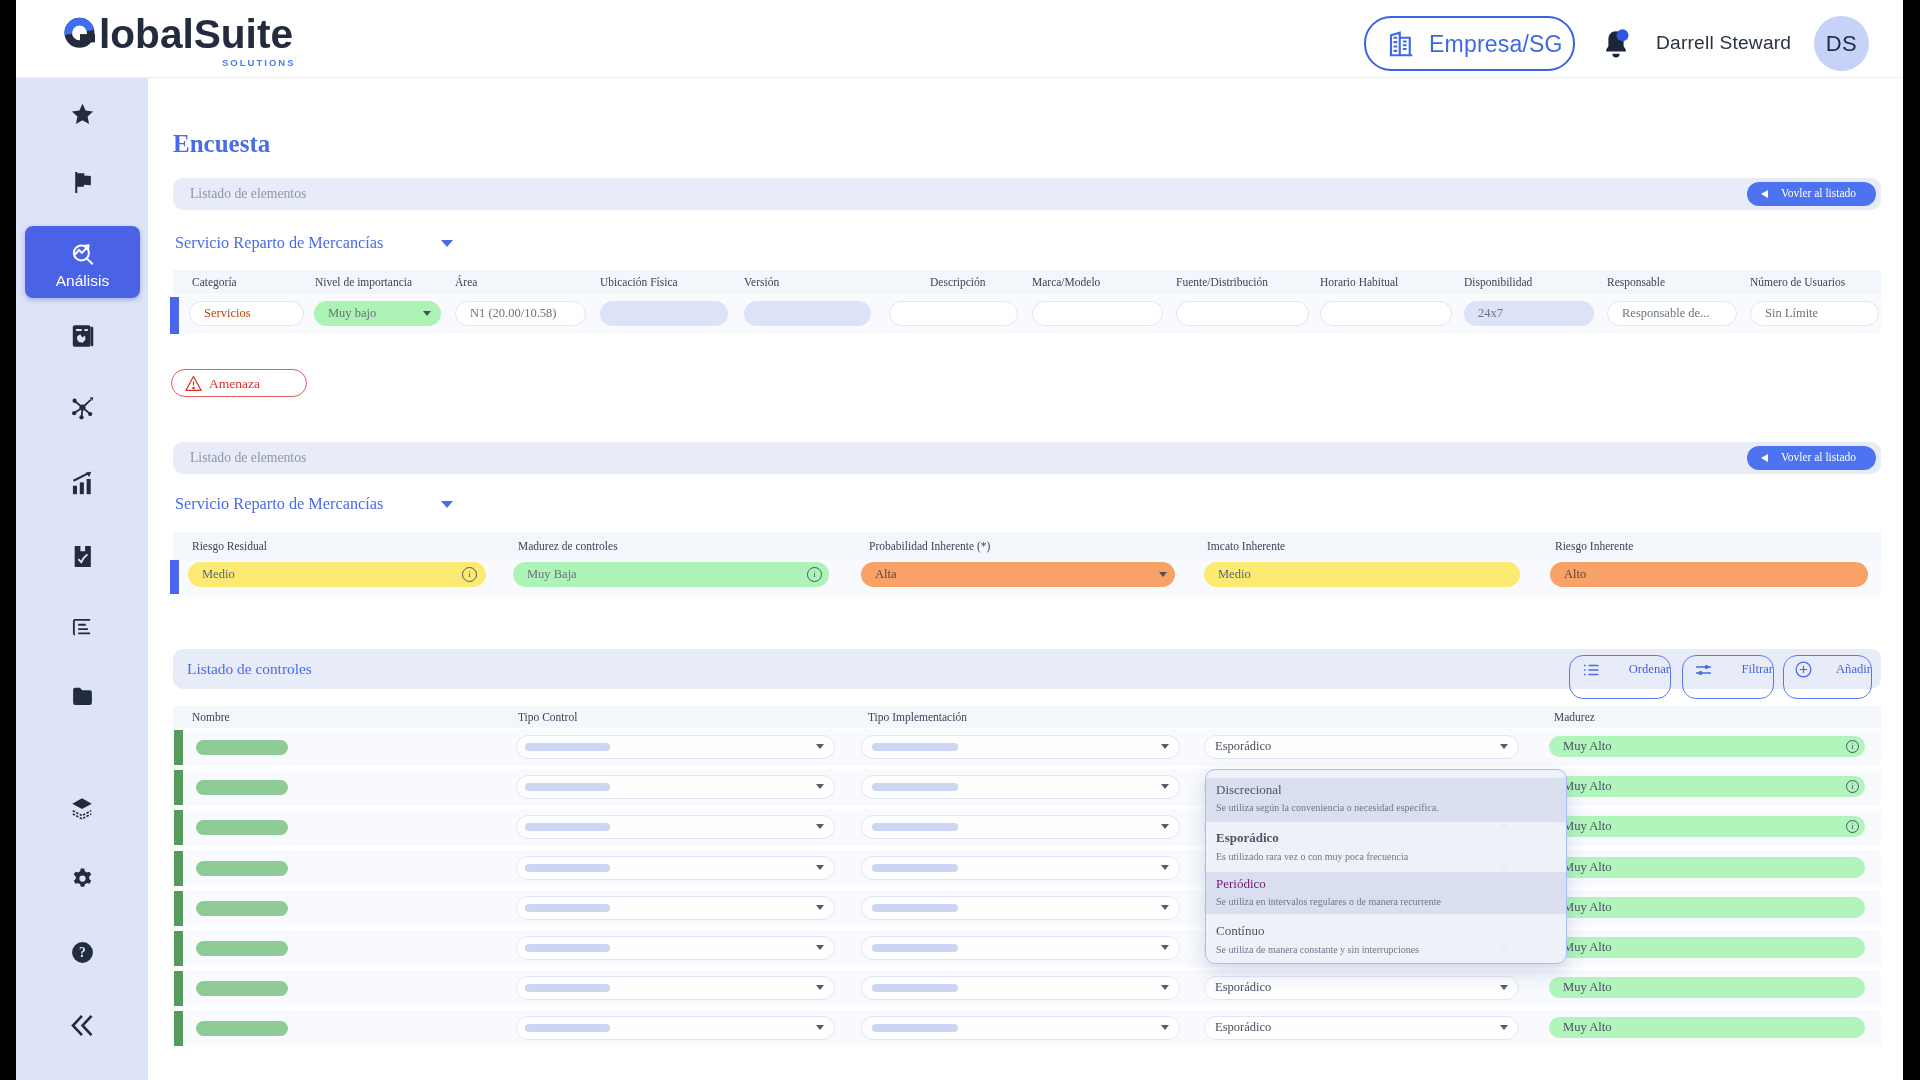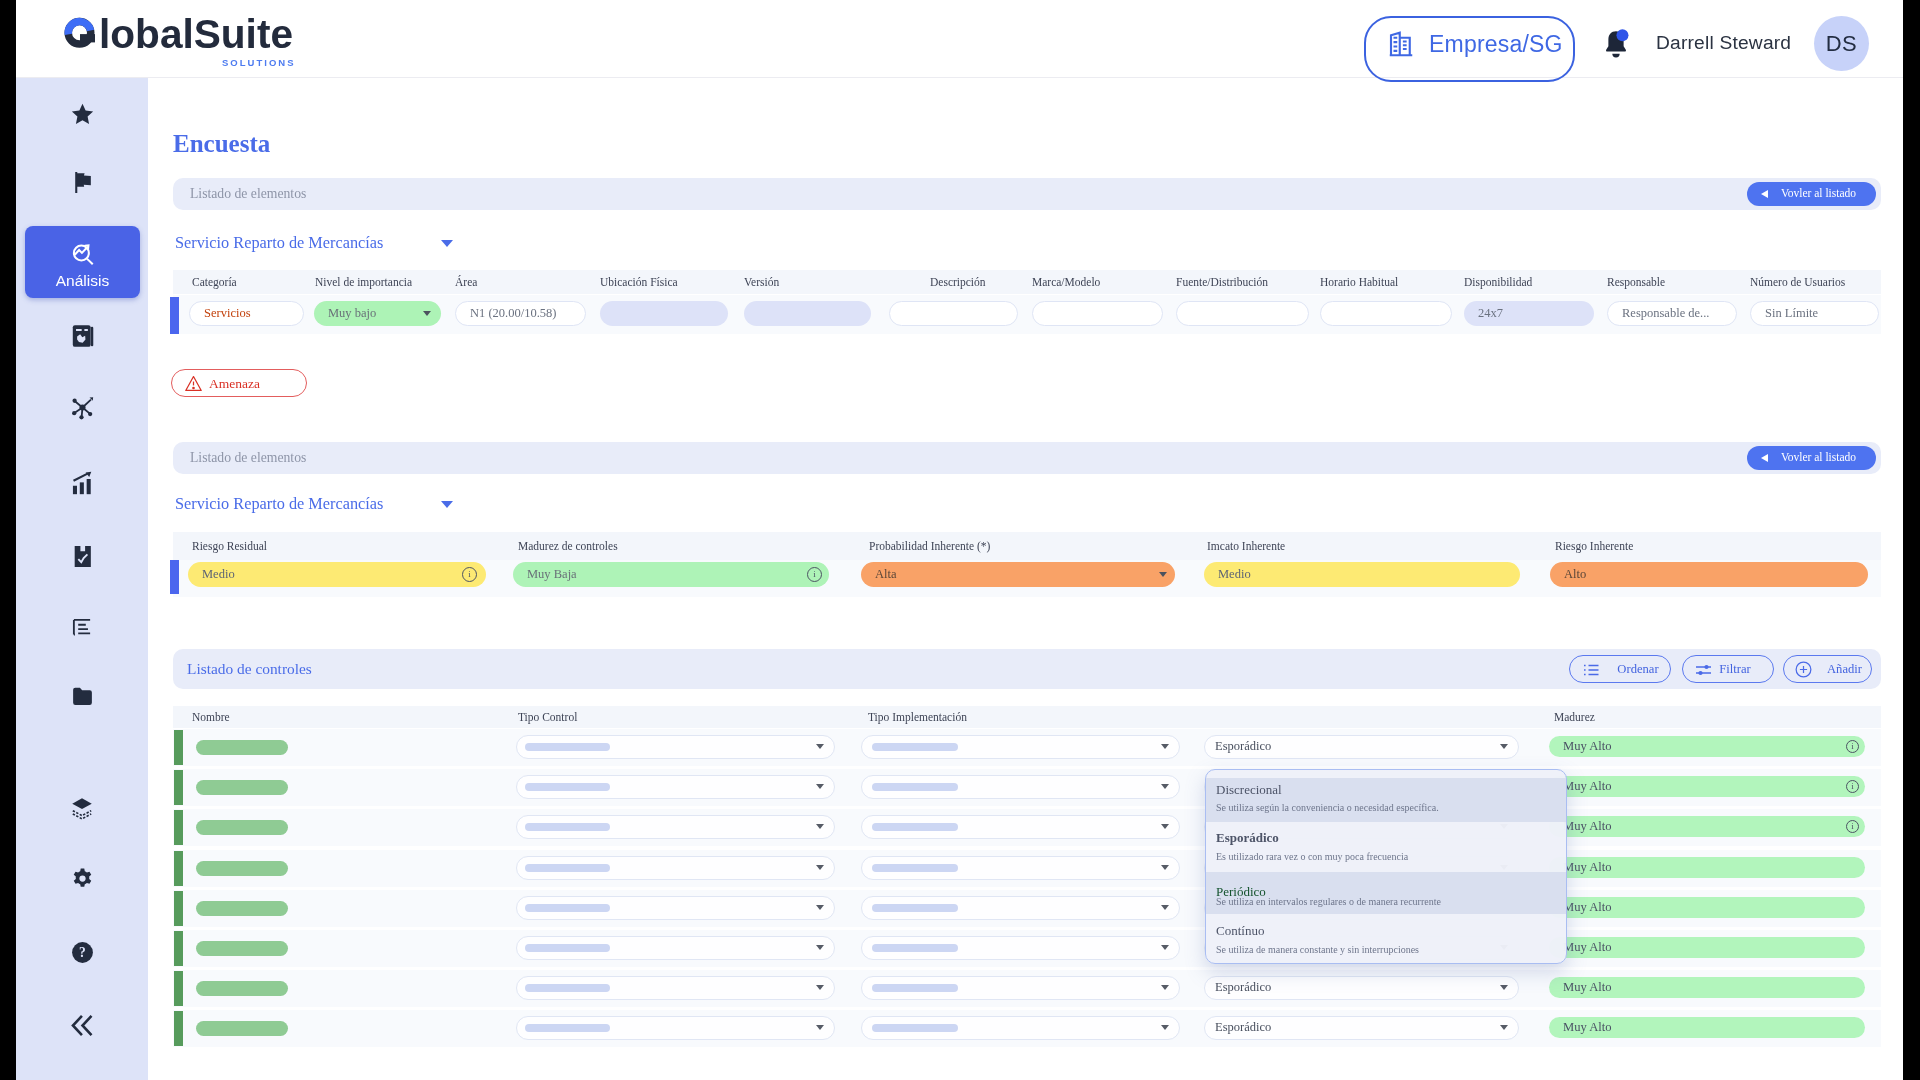--- a/index.html
+++ b/index.html
@@ -8,43 +8,43 @@
 .serif{font-family:"Liberation Serif",serif}
 .sans{font-family:"Liberation Sans",sans-serif}
 .hdr{font-size:11.5px;color:#3e4456}
 .pill{position:absolute;height:25px;border-radius:13px;font-size:12.5px;color:#6b7280;
 line-height:24px;padding-left:14px}
 .pw{background:#fff;border:1px solid #dfe5f5;line-height:22px}
 .pl{background:#dde2f8}
 .bar{position:absolute;left:173px;width:1708px;background:#e8ecf9;border-radius:10px}
 .btn-blue{position:absolute;background:#4e73f0;border-radius:12px;height:24px;color:#fff;
 font-size:11.5px;text-align:center;line-height:23px}
-.obtn{position:absolute;height:28px;border:1px solid #5b79ef;border-radius:14px;
-color:#4464e0;font-size:12.6px;line-height:26px;text-align:center}
+.obtn{position:absolute;height:44px;border:1px solid #5b79ef;border-radius:14px;
+color:#4464e0;font-size:12.6px;line-height:26px;text-align:right}
 .strip{position:absolute;left:173px;width:1708px}
 .h-strip{background:#f3f6fb}
 .r-strip{background:#f8fafd}
 .sel{position:absolute;height:24px;background:#fefeff;border:1px solid #e0e6f4;border-radius:12px}
 .ph{position:absolute;height:8px;border-radius:4px;background:#ccd6f3}
 </style></head>
 <body>
 
 <div class="abs" style="left:0;top:0;width:16px;height:1080px;background:#000"></div>
 <div class="abs" style="left:1903px;top:0;width:17px;height:1080px;background:#000"></div>
 <div class="abs" style="left:16px;top:0;width:1887px;height:78px;background:#fff;border-bottom:1px solid #ececf1"></div>
 <svg width="250" height="65" viewBox="0 0 250 65" class="abs" style="left:55px;top:10px">
 <g fill="none">
 <circle cx="24.5" cy="22.8" r="11.25" stroke="#232b3c" stroke-width="7.5"></circle>
 <path d="M 13.36 24.37 A 11.25 11.25 0 0 1 35.5 20.46" stroke="#3e6df6" stroke-width="7.5"></path>
 <rect x="25" y="24.1" width="15" height="8.3" fill="#232b3c"></rect>
 </g>
 <text x="44" y="37.8" font-family="Liberation Sans, sans-serif" font-size="40" font-weight="bold" fill="#232b3c" textLength="194" lengthAdjust="spacingAndGlyphs">lobalSuite</text>
 <text x="167" y="56.4" font-family="Liberation Sans, sans-serif" font-size="9.5" font-weight="bold" fill="#4d7bf0" textLength="71.5" lengthAdjust="spacing">SOLUTIONS</text>
 </svg>
-<div class="abs" style="left:1364px;top:16px;width:211px;height:66px;border:2px solid #3b62e0;border-radius:27px">
+<div class="abs" style="left:1364px;top:16px;width:211px;height:55px;border:2px solid #3b62e0;border-radius:27px">
 <svg width="30" height="30" viewBox="0 0 24 24" style="position:absolute;left:20px;top:11px" fill="none" stroke="#3f68e4" stroke-width="1.7">
 <path d="M3 21 h18 M4 21 V5 l7 -2 v18 M11 7 h8 v14 M13.5 10 h3 M13.5 13 h3 M13.5 16 h3 M6 7 h3 M6 10.5 h3 M6 14 h3 M6 17.5 h3"></path>
 </svg>
 <div class="abs sans" style="left:63px;top:13px;font-size:23px;color:#3f68e4;letter-spacing:0.2px">Empresa/SG</div>
 </div>
 <svg width="28" height="30" viewBox="0 0 24 26" class="abs" style="left:1602px;top:29px">
 <path fill="#1d2638" d="M12 2 C8 2 5.4 5 5.4 9 l0 6 -1.9 3 c-0.4 0.7 0 1.6 0.9 1.6 l15.2 0 c0.9 0 1.3 -0.9 0.9 -1.6 l-1.9 -3 0 -6 C18.6 5 16 2 12 2 Z"></path>
 <path fill="#1d2638" d="M8.8 21.4 a3.2 3.2 0 0 0 6.4 0 Z"></path>
 <circle cx="17.6" cy="5.4" r="5.2" fill="#2f55e8"></circle>
 </svg>
@@ -323,19 +323,19 @@
 <div class="abs" style="left:1205px;top:769px;width:362px;height:195px;border:1.5px solid #a9bdf2;border-radius:10px;background:rgba(238,241,249,0.97);box-shadow:0 8px 20px rgba(90,110,170,0.25);overflow:hidden">
 <div style="position:absolute;left:0;top:8px;width:100%;height:44px;background:#d9dfef">
 <div style="position:absolute;left:10px;top:4px;font-size:13px;color:#4d5468">Discrecional</div>
 <div style="position:absolute;left:10px;top:24px;font-size:10px;color:#6e768c">Se utiliza según la conveniencia o necesidad específica.</div>
 </div>
 <div style="position:absolute;left:0;top:52px;width:100%;height:50px">
 <div style="position:absolute;left:10px;top:8px;font-size:13px;font-weight:bold;color:#4d5468">Esporádico</div>
 <div style="position:absolute;left:10px;top:29px;font-size:10px;color:#6e768c">Es utilizado rara vez o con muy poca frecuencia</div>
 </div>
 <div style="position:absolute;left:0;top:102px;width:100%;height:42px;background:#d9dfef">
-<div style="position:absolute;left:10px;top:12px;font-size:13px;color:#14532d">Periódico</div>
+<div style="position:absolute;left:10px;top:4px;font-size:13px;color:#701a75">Periódico</div>
 <div style="position:absolute;left:10px;top:24px;font-size:10px;color:#6e768c">Se utiliza en intervalos regulares o de manera recurrente</div>
 </div>
 <div style="position:absolute;left:0;top:144px;width:100%;height:51px">
 <div style="position:absolute;left:10px;top:9px;font-size:13px;color:#4d5468">Contínuo</div>
 <div style="position:absolute;left:10px;top:30px;font-size:10px;color:#6e768c">Se utiliza de manera constante y sin interrupciones</div>
 </div>
 </div>
 </body></html>

